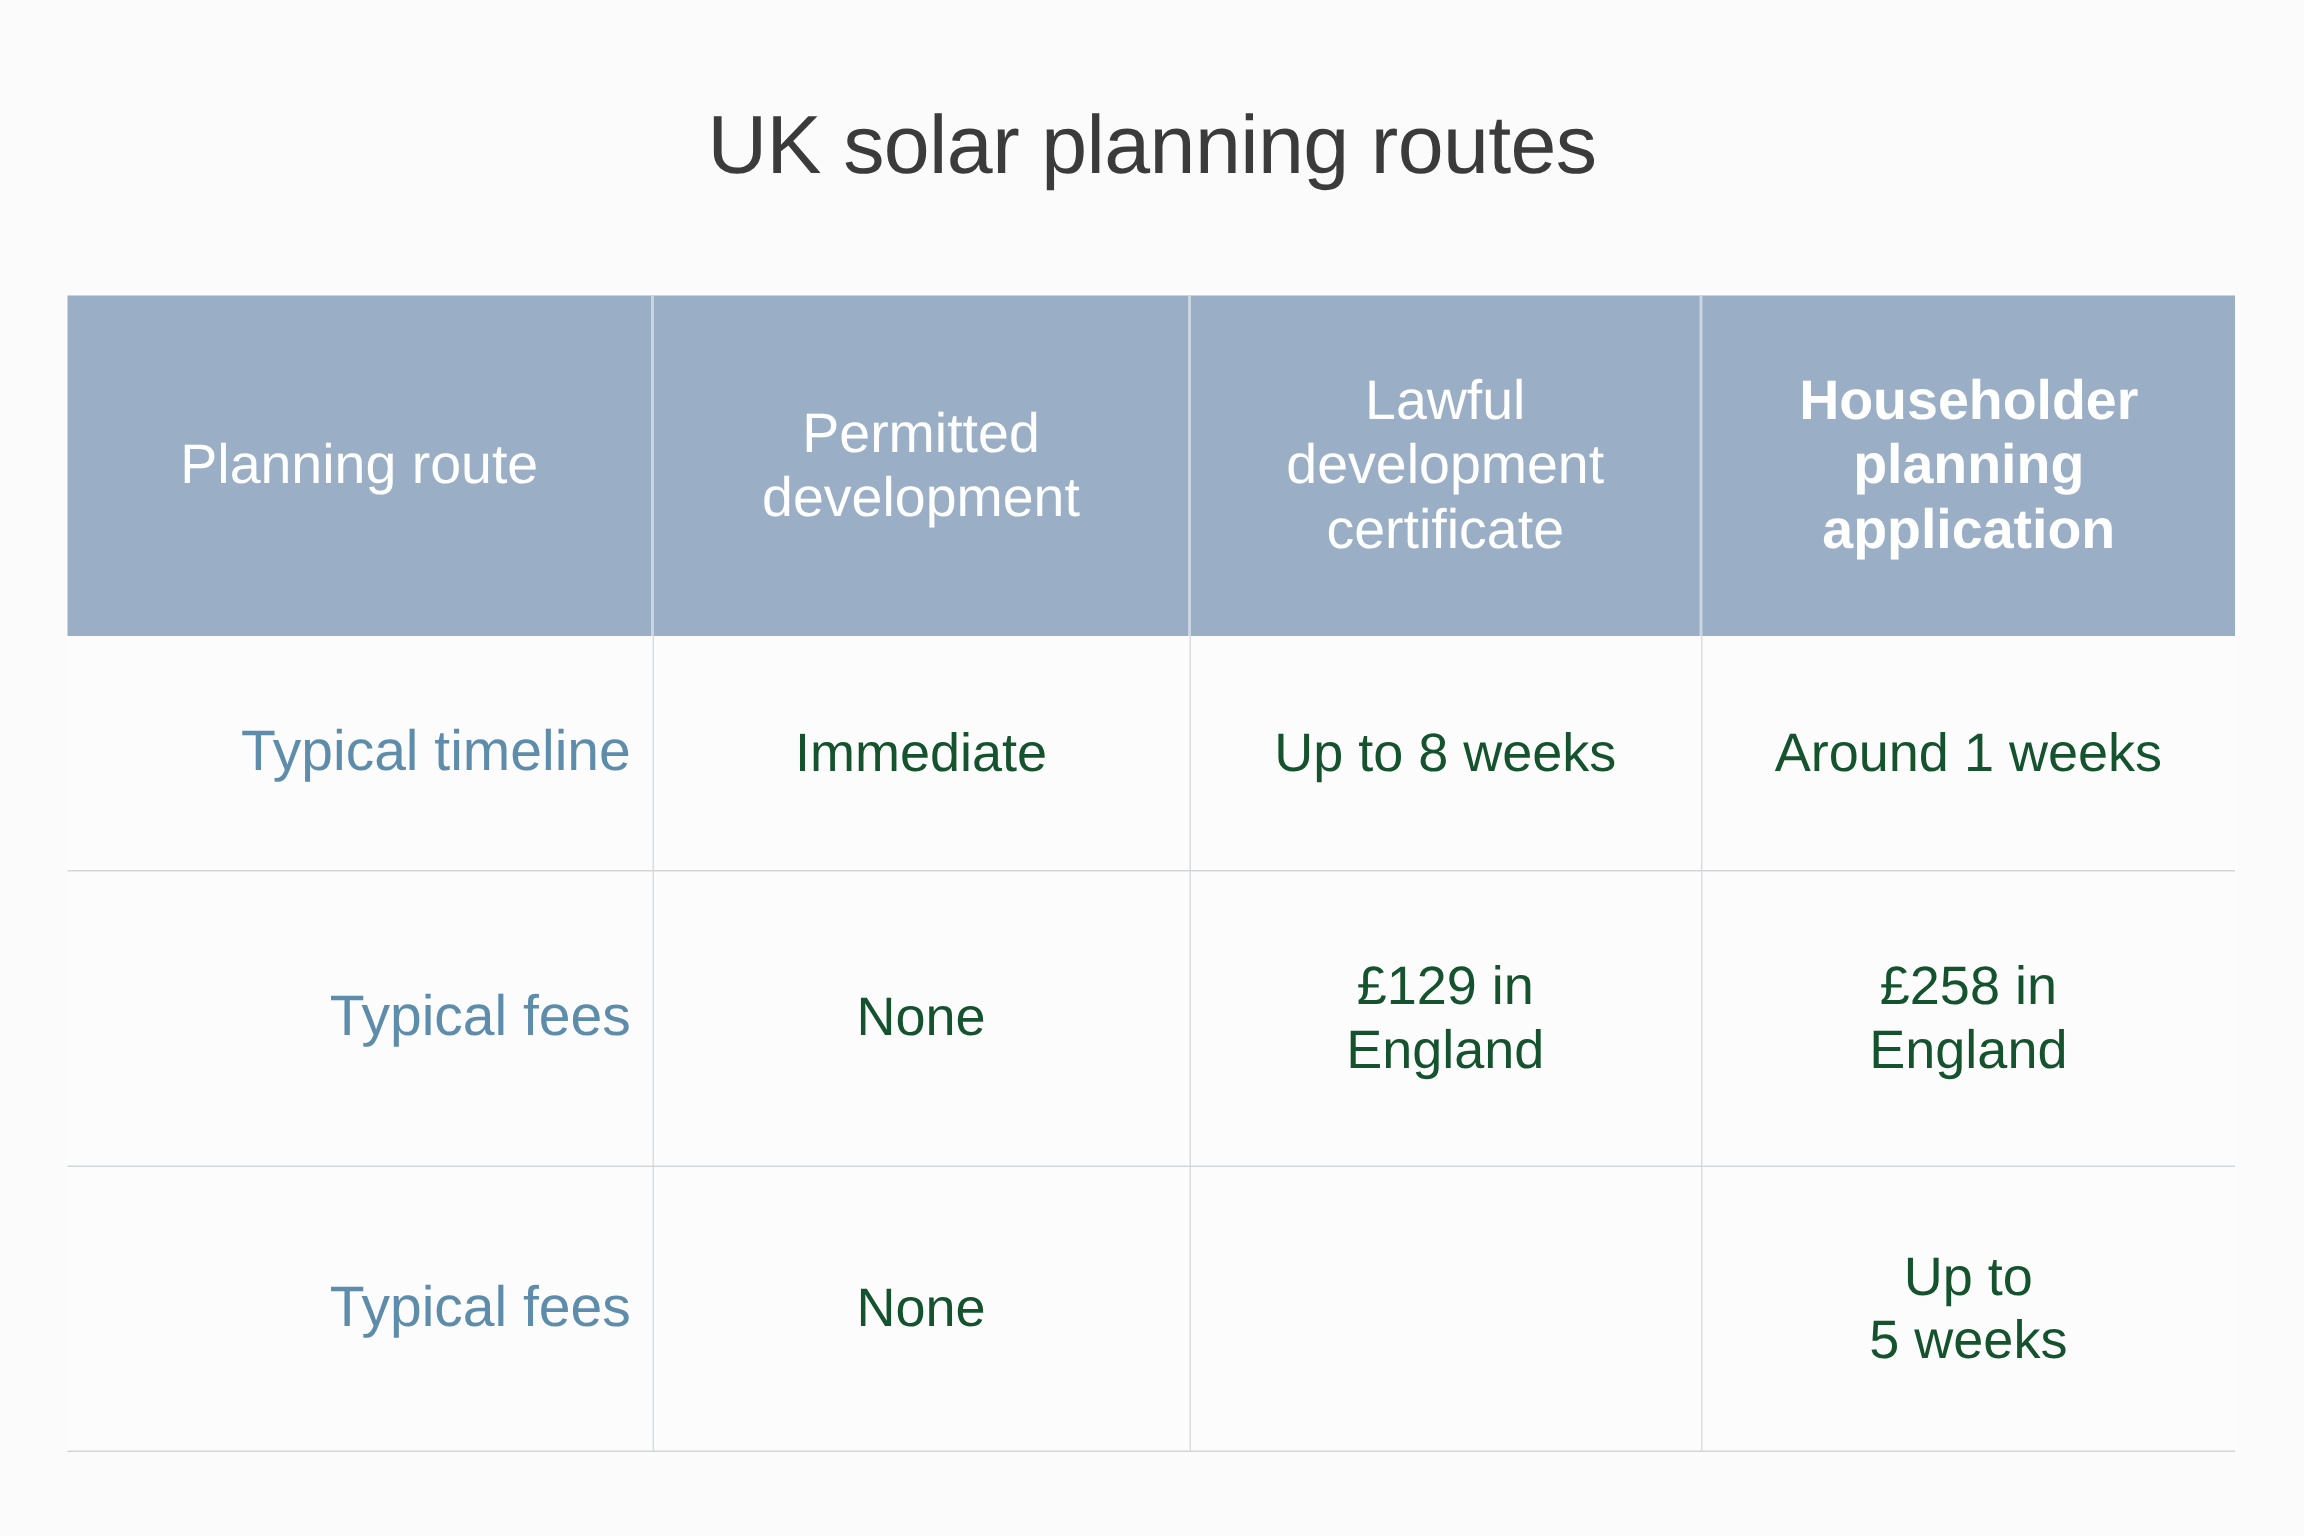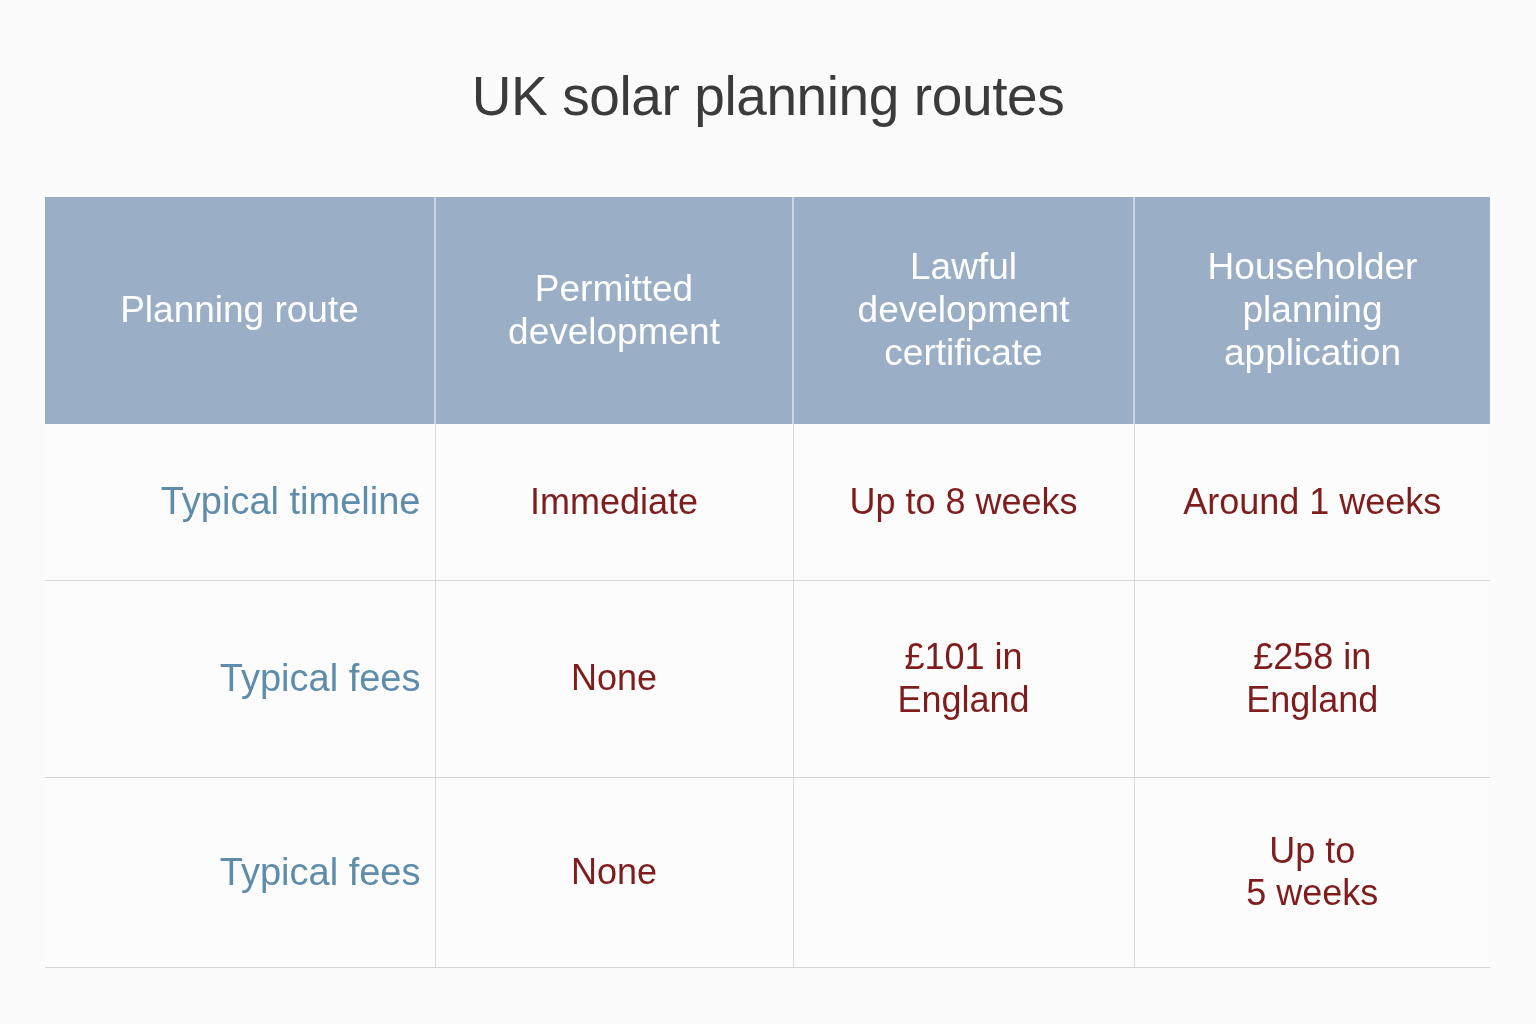--- a/index.html
+++ b/index.html
@@ -55,30 +55,30 @@
     font-weight: 400;
     font-size: 37px;
     line-height: 1.16;
     height: 227px;
     vertical-align: middle;
     text-align: center;
     padding: 6px 14px;
     box-sizing: border-box;
     border-right: 2px solid #c9d5e2;
   }
-  thead th:last-child { border-right: none; }
+  thead th:last-child { border-right: none; font-weight: bold; }
   thead th.first-col {
     vertical-align: middle;
     margin-left: 20px;
   }
 
   tbody td {
     font-size: 36px;
     line-height: 1.18;
-    color: #7f1d1d;
+    color: #14532d;
     text-align: center;
     vertical-align: middle;
     padding: 10px 14px;
     box-sizing: border-box;
     border-right: 1px solid #d8dcdf;
     border-bottom: 1px solid #d2d6d9;
     background: #fcfcfc;
   }
   tbody td:last-child { border-right: none; }
   tbody tr.r1 td { height: 156px; }
@@ -123,21 +123,21 @@
       <tbody>
         <tr class="r1">
           <td class="rowlabel cell-lines">Typical timeline</td>
           <td class="cell-lines">Immediate</td>
           <td class="cell-lines">Up to 8 weeks</td>
           <td class="cell-lines">Around 1 weeks</td>
         </tr>
         <tr class="r2">
           <td class="rowlabel cell-lines">Typical fees</td>
           <td class="cell-lines">None</td>
-          <td class="cell-lines">£101 in
+          <td class="cell-lines">£129 in
 England</td>
           <td class="cell-lines">£258 in
 England</td>
         </tr>
         <tr class="r3">
           <td class="rowlabel cell-lines">Typical fees</td>
           <td class="cell-lines">None</td>
           <td class="cell-lines"></td>
           <td class="cell-lines">Up to
 5 weeks</td>

